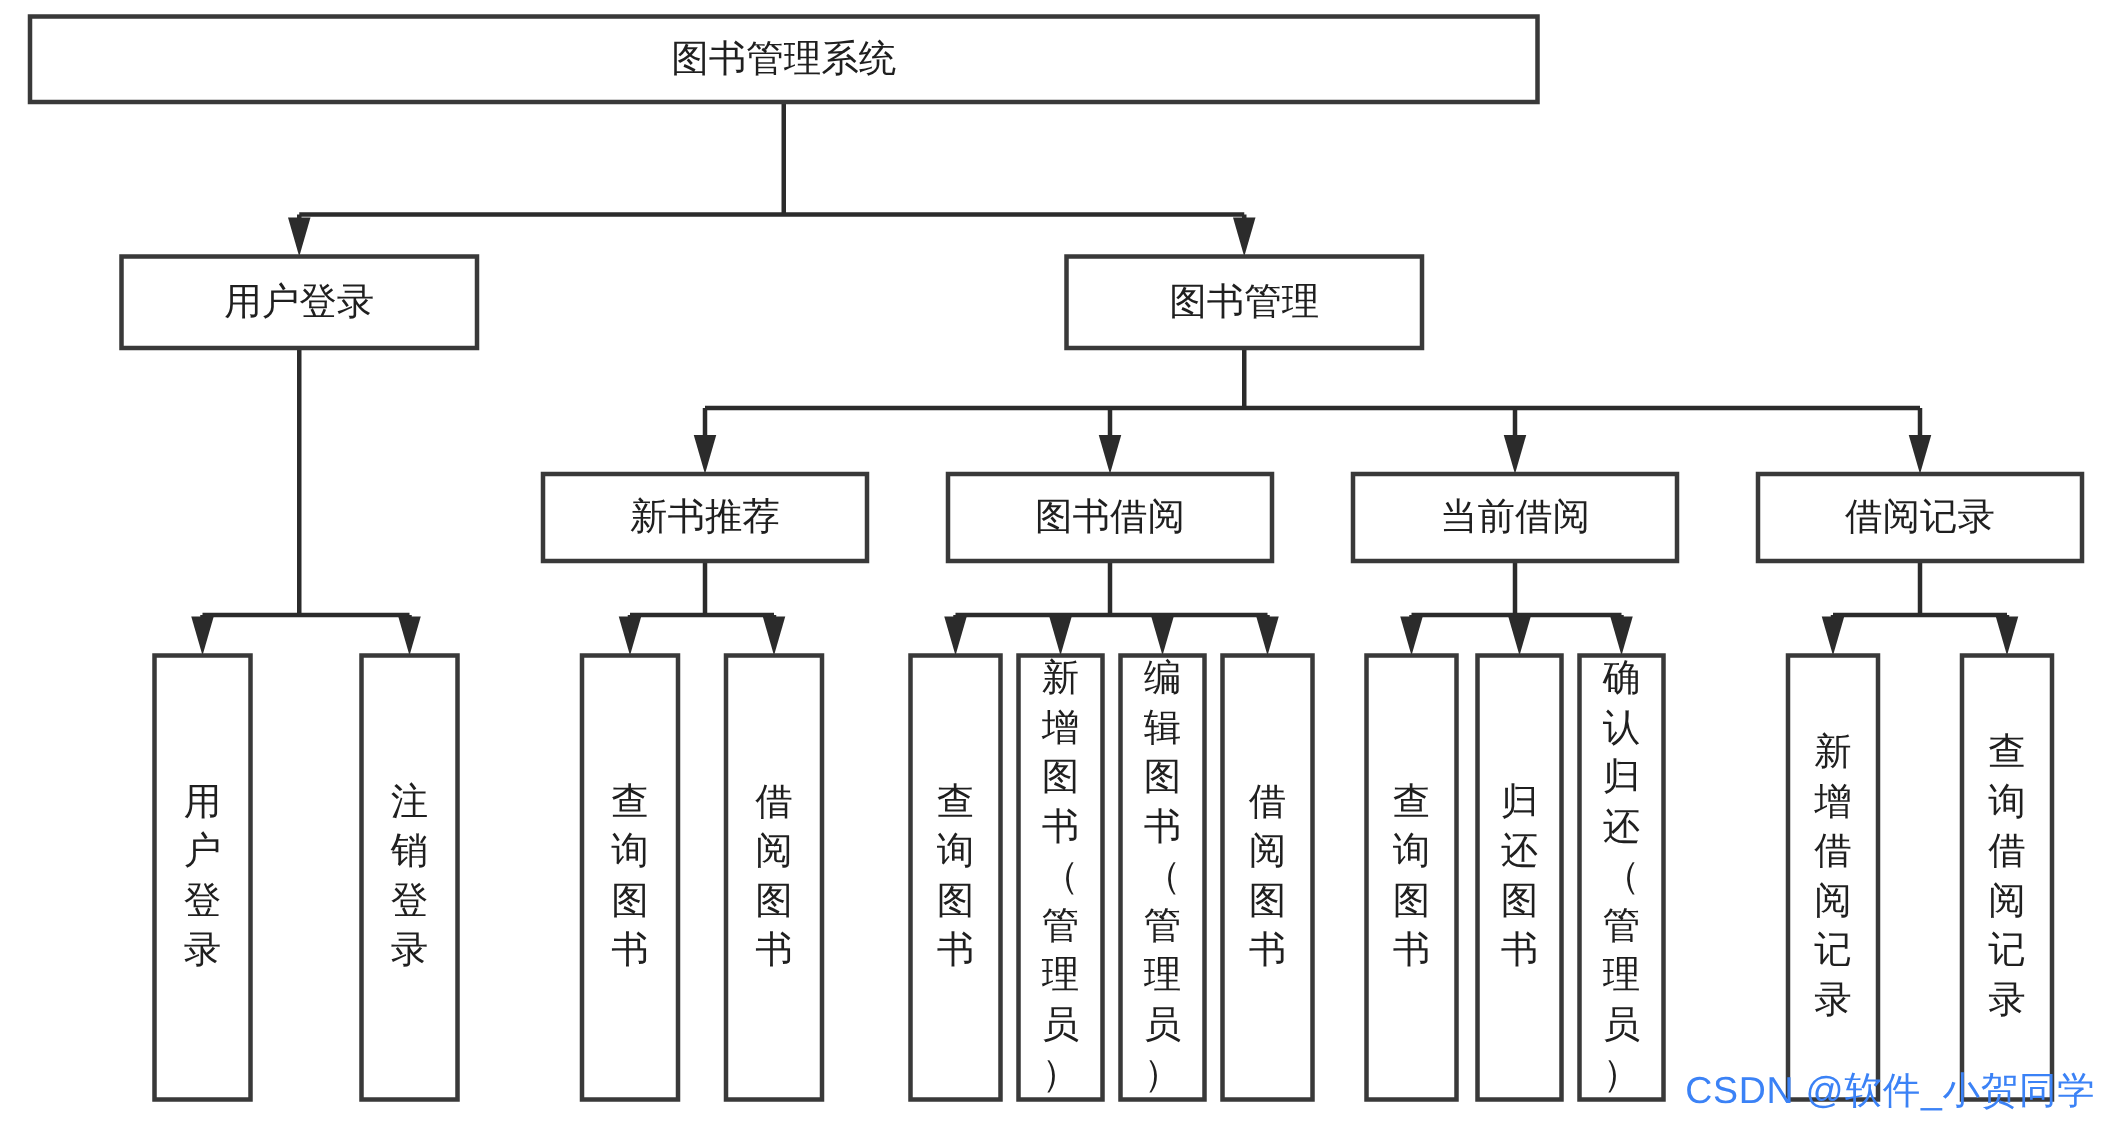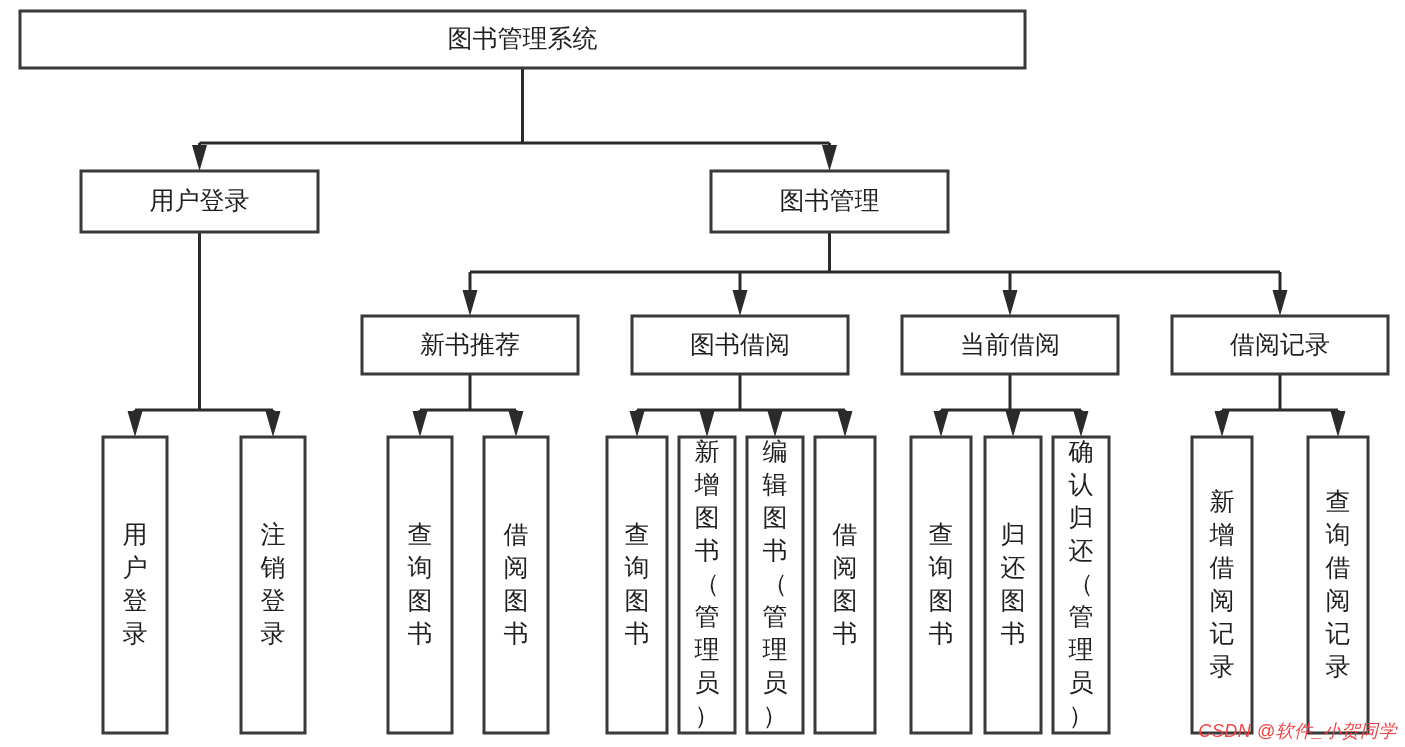--- a/index.html
+++ b/index.html
@@ -50,27 +50,26 @@
     fill: none;
   }
   .arrow-head {
     fill: #2b2b2b;
     stroke: none;
   }
   .watermark {
     position: absolute;
     right: 8px;
     bottom: 4px;
-    color: #ef4444;
-    font-size: 18px;
+    color: #3b82f6;
+    font-size: 25px;
     font-family: "Liberation Sans", "DejaVu Sans", sans-serif;
     letter-spacing: 0.5px;
     white-space: nowrap;
     user-select: none;
-    font-style: italic;
   }
 </style>
 </head>
 <body>
 
 <div id="diagram-root">
   <svg id="diagram-svg" viewBox="0 0 1405 747">
     <g id="connector-layer">
         <path class="connector" d="M 522.5 68 L 522.5 143"></path>
         <path class="connector" d="M 199.5 143 L 829.5 143"></path>

